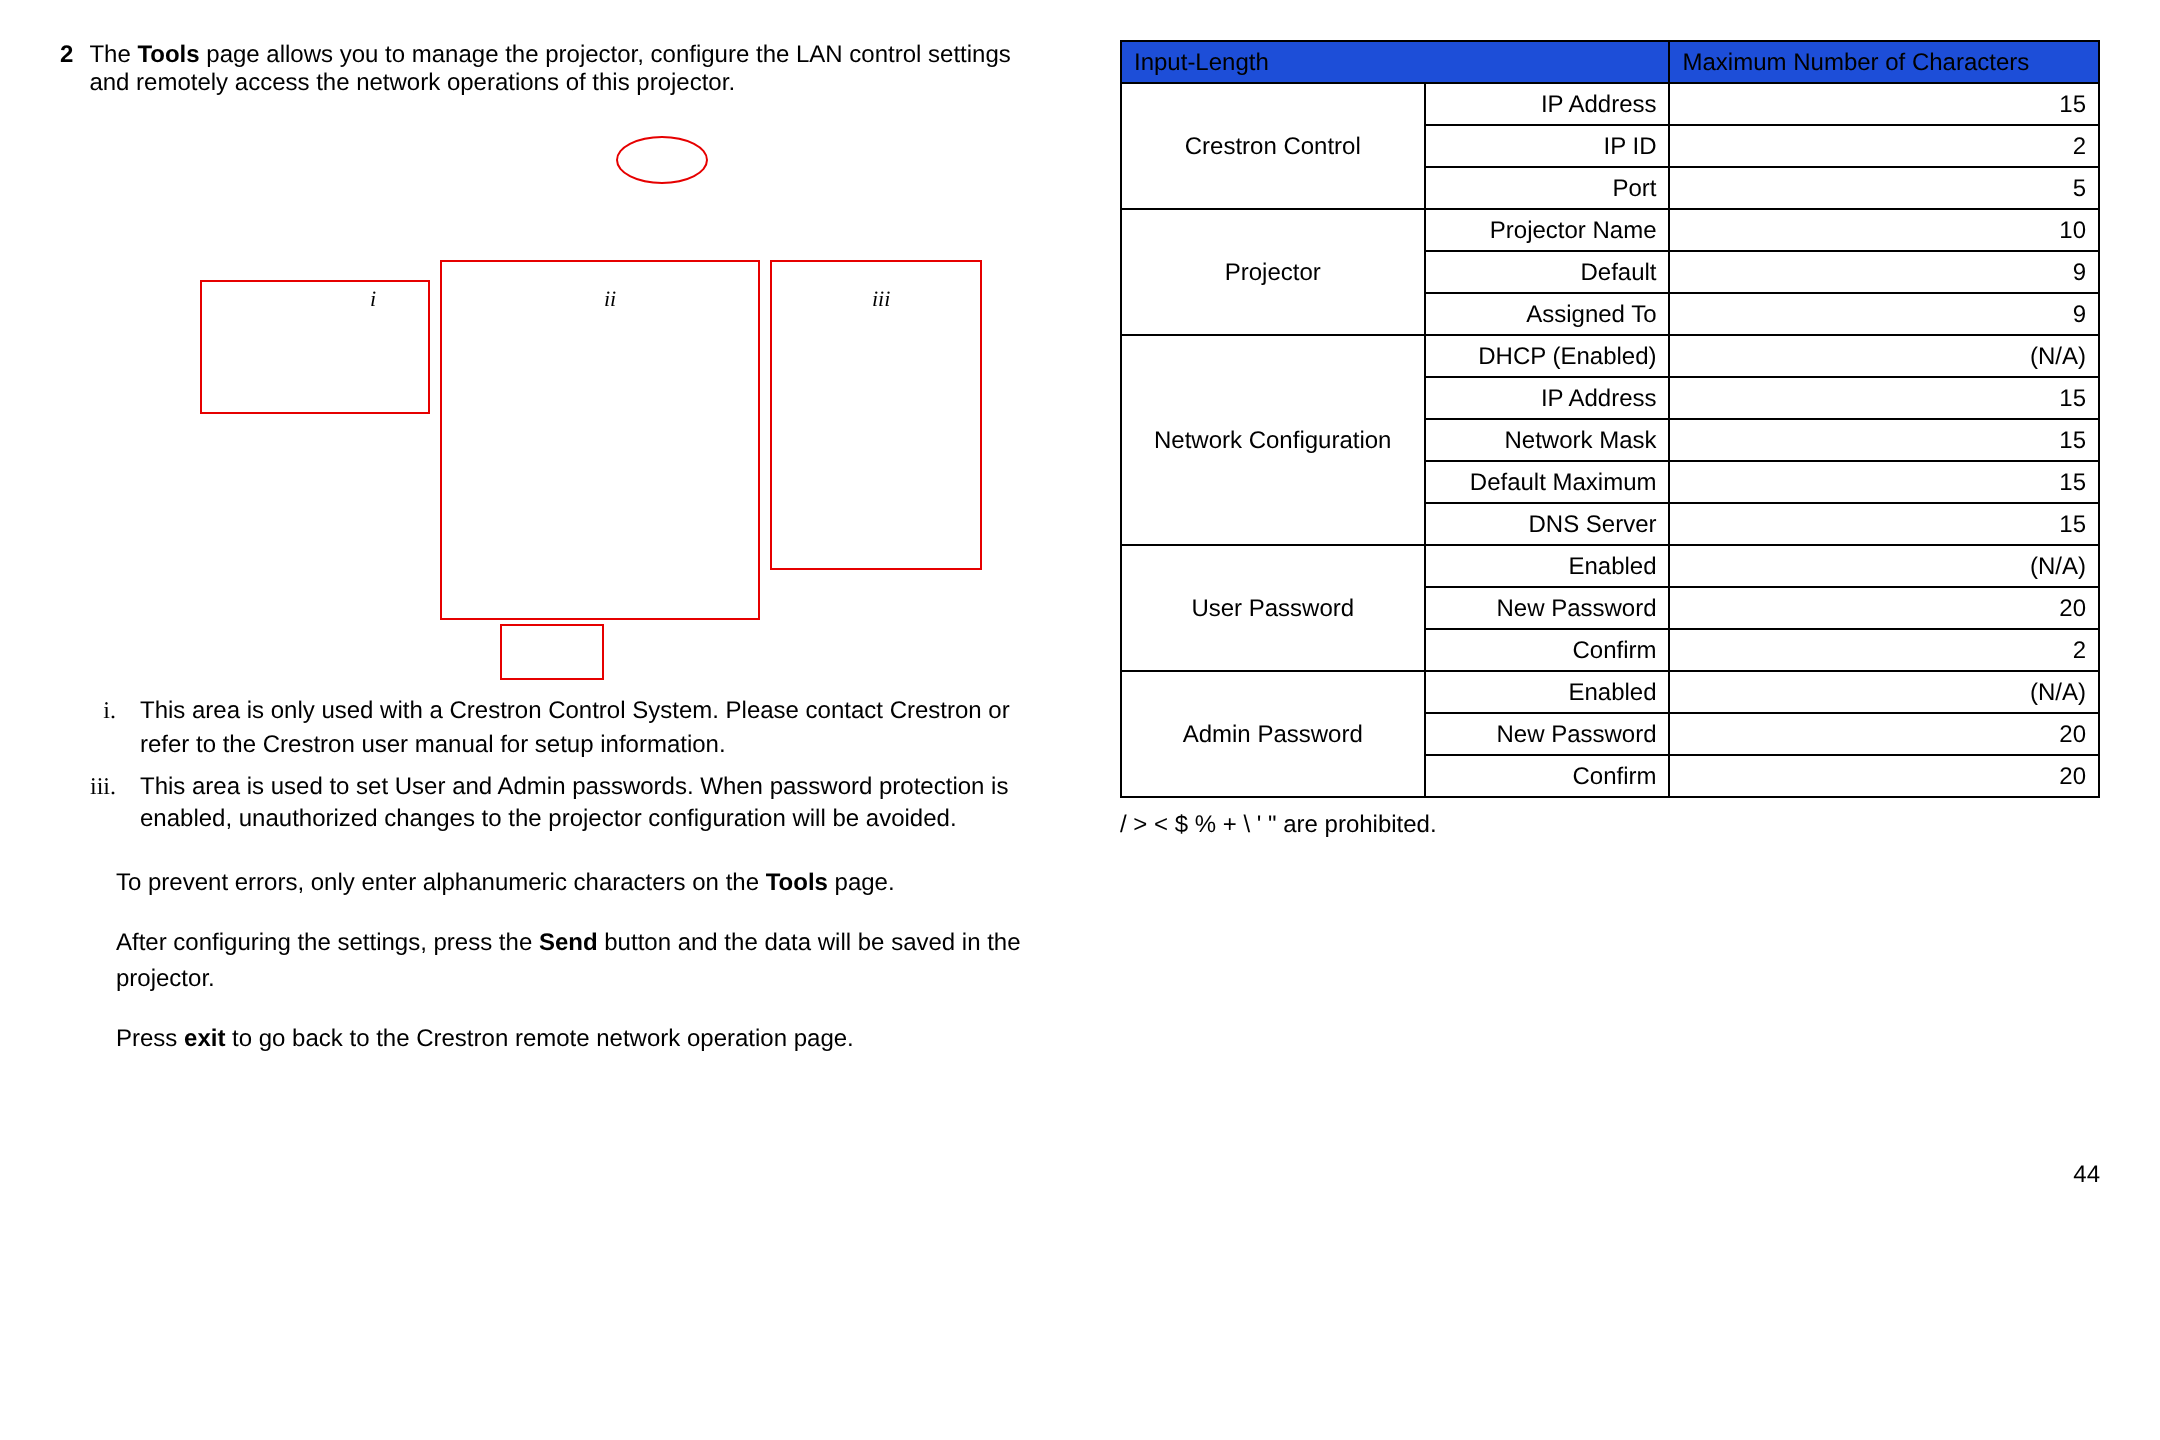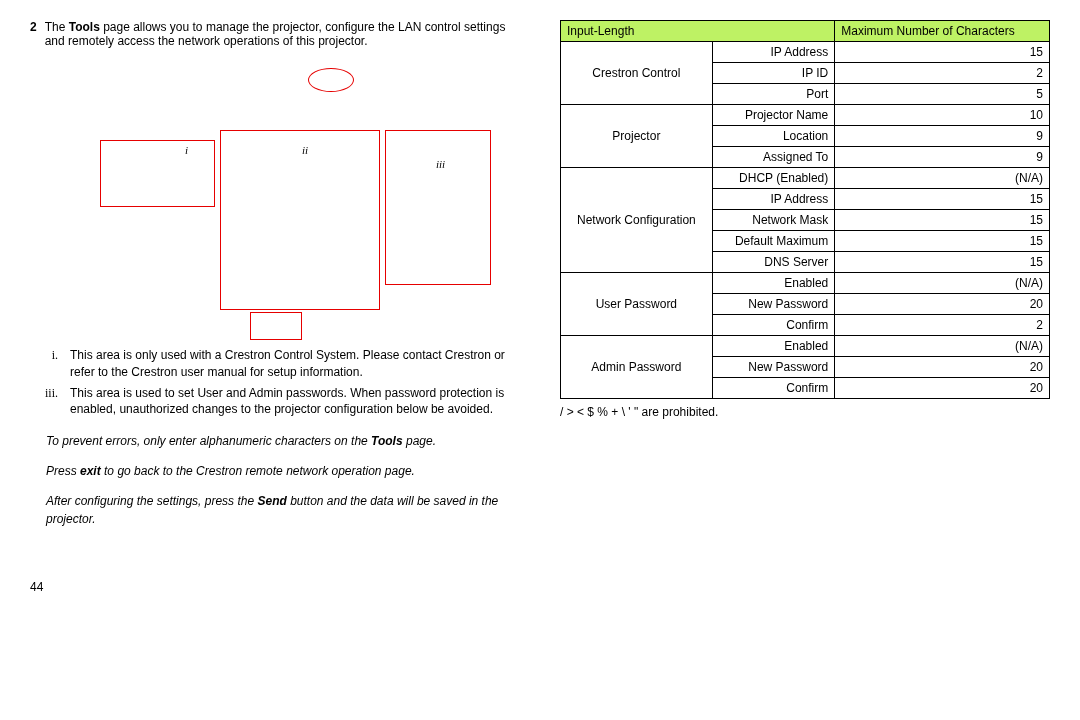--- a/index.html
+++ b/index.html
@@ -57,75 +57,74 @@
   .box-iii { left: 295px; top: 68px; width: 106px; height: 155px; }
   .box-bottom { left: 160px; top: 250px; width: 52px; height: 28px; }
   .dlabel {
     position: absolute;
     font-size: 11px;
     font-family: "Times New Roman", serif;
     font-style: italic;
   }
   .li  { left: 95px;  top: 82px; }
   .lii { left: 212px; top: 82px; }
-  .liii{ left: 346px; top: 96px; }
+  .liii{ left: 346px; top: 82px; }
 
   .notes-list {
     padding-left: 0;
     margin: 0 0 14px 0;
   }
   .notes-list li {
     display: flex;
     gap: 12px;
     margin-bottom: 4px;
     line-height: 1.4;
   }
   .notes-list .rn {
     width: 28px;
     flex-shrink: 0;
     text-align: right;
     font-family: "Times New Roman", serif;
   }
   .para {
-    margin: 10px 0 12px 16px;
+    margin: 10px 0 12px 28px;
     line-height: 1.5;
-    font-style: italic;
   }
 
   .right-para {
     line-height: 1.5;
     margin-bottom: 12px;
   }
 
   table.limits {
     border-collapse: collapse;
     width: 100%;
     font-size: 12px;
   }
   table.limits th, table.limits td {
     border: 1px solid #000;
     padding: 3px 6px;
     text-align: right;
     vertical-align: middle;
   }
   table.limits th {
-    background: #bef264;
+    background: #1d4ed8;
     text-align: left;
     font-weight: normal;
   }
   table.limits .group {
     text-align: center;
     vertical-align: middle;
   }
   .footnote {
     margin-top: 6px;
     font-size: 12px;
   }
   .page-num {
-    text-align: left;
+    text-align: right;
     margin-top: 40px;
     font-size: 12px;
   }
 </style>
 </head>
 <body>
 
 <div class="page-columns">
 
   <div class="col">
@@ -147,32 +146,32 @@
       <span class="dlabel liii">iii</span>
     </div>
 
     <ul class="notes-list">
       <li>
           <span class="rn">i.</span>
           <span>This area is only used with a Crestron Control System. Please contact Crestron or refer to the Crestron user manual for setup information.</span>
         </li>
       <li>
           <span class="rn">iii.</span>
-          <span>This area is used to set User and Admin passwords. When password protection is enabled, unauthorized changes to the projector configuration below be avoided.</span>
+          <span>This area is used to set User and Admin passwords. When password protection is enabled, unauthorized changes to the projector configuration will be avoided.</span>
         </li>
     </ul>
 
     <p class="para">
       <span>To prevent errors, only enter alphanumeric characters on the </span><span class="bold">Tools</span><span> page.</span>
     </p>
     <p class="para">
-      <span>Press </span><span class="bold">exit</span><span> to go back to the Crestron remote network operation page.</span>
+      <span>After configuring the settings, press the </span><span class="bold">Send</span><span> button and the data will be saved in the projector.</span>
     </p>
     <p class="para">
-      <span>After configuring the settings, press the </span><span class="bold">Send</span><span> button and the data will be saved in the projector.</span>
+      <span>Press </span><span class="bold">exit</span><span> to go back to the Crestron remote network operation page.</span>
     </p>
   </div>
 
   <div class="col">
 
     <table class="limits">
       <thead>
         <tr>
           <th colspan="2">Input-Length</th>
           <th>Maximum Number of Characters</th>
@@ -191,21 +190,21 @@
           <tr>
             <td>Port</td>
             <td>5</td>
           </tr>
           <tr>
             <td class="group" rowspan="3">Projector</td>
             <td>Projector Name</td>
             <td>10</td>
           </tr>
           <tr>
-            <td>Location</td>
+            <td>Default</td>
             <td>9</td>
           </tr>
           <tr>
             <td>Assigned To</td>
             <td>9</td>
           </tr>
           <tr>
             <td class="group" rowspan="5">Network Configuration</td>
             <td>DHCP (Enabled)</td>
             <td>(N/A)</td>

